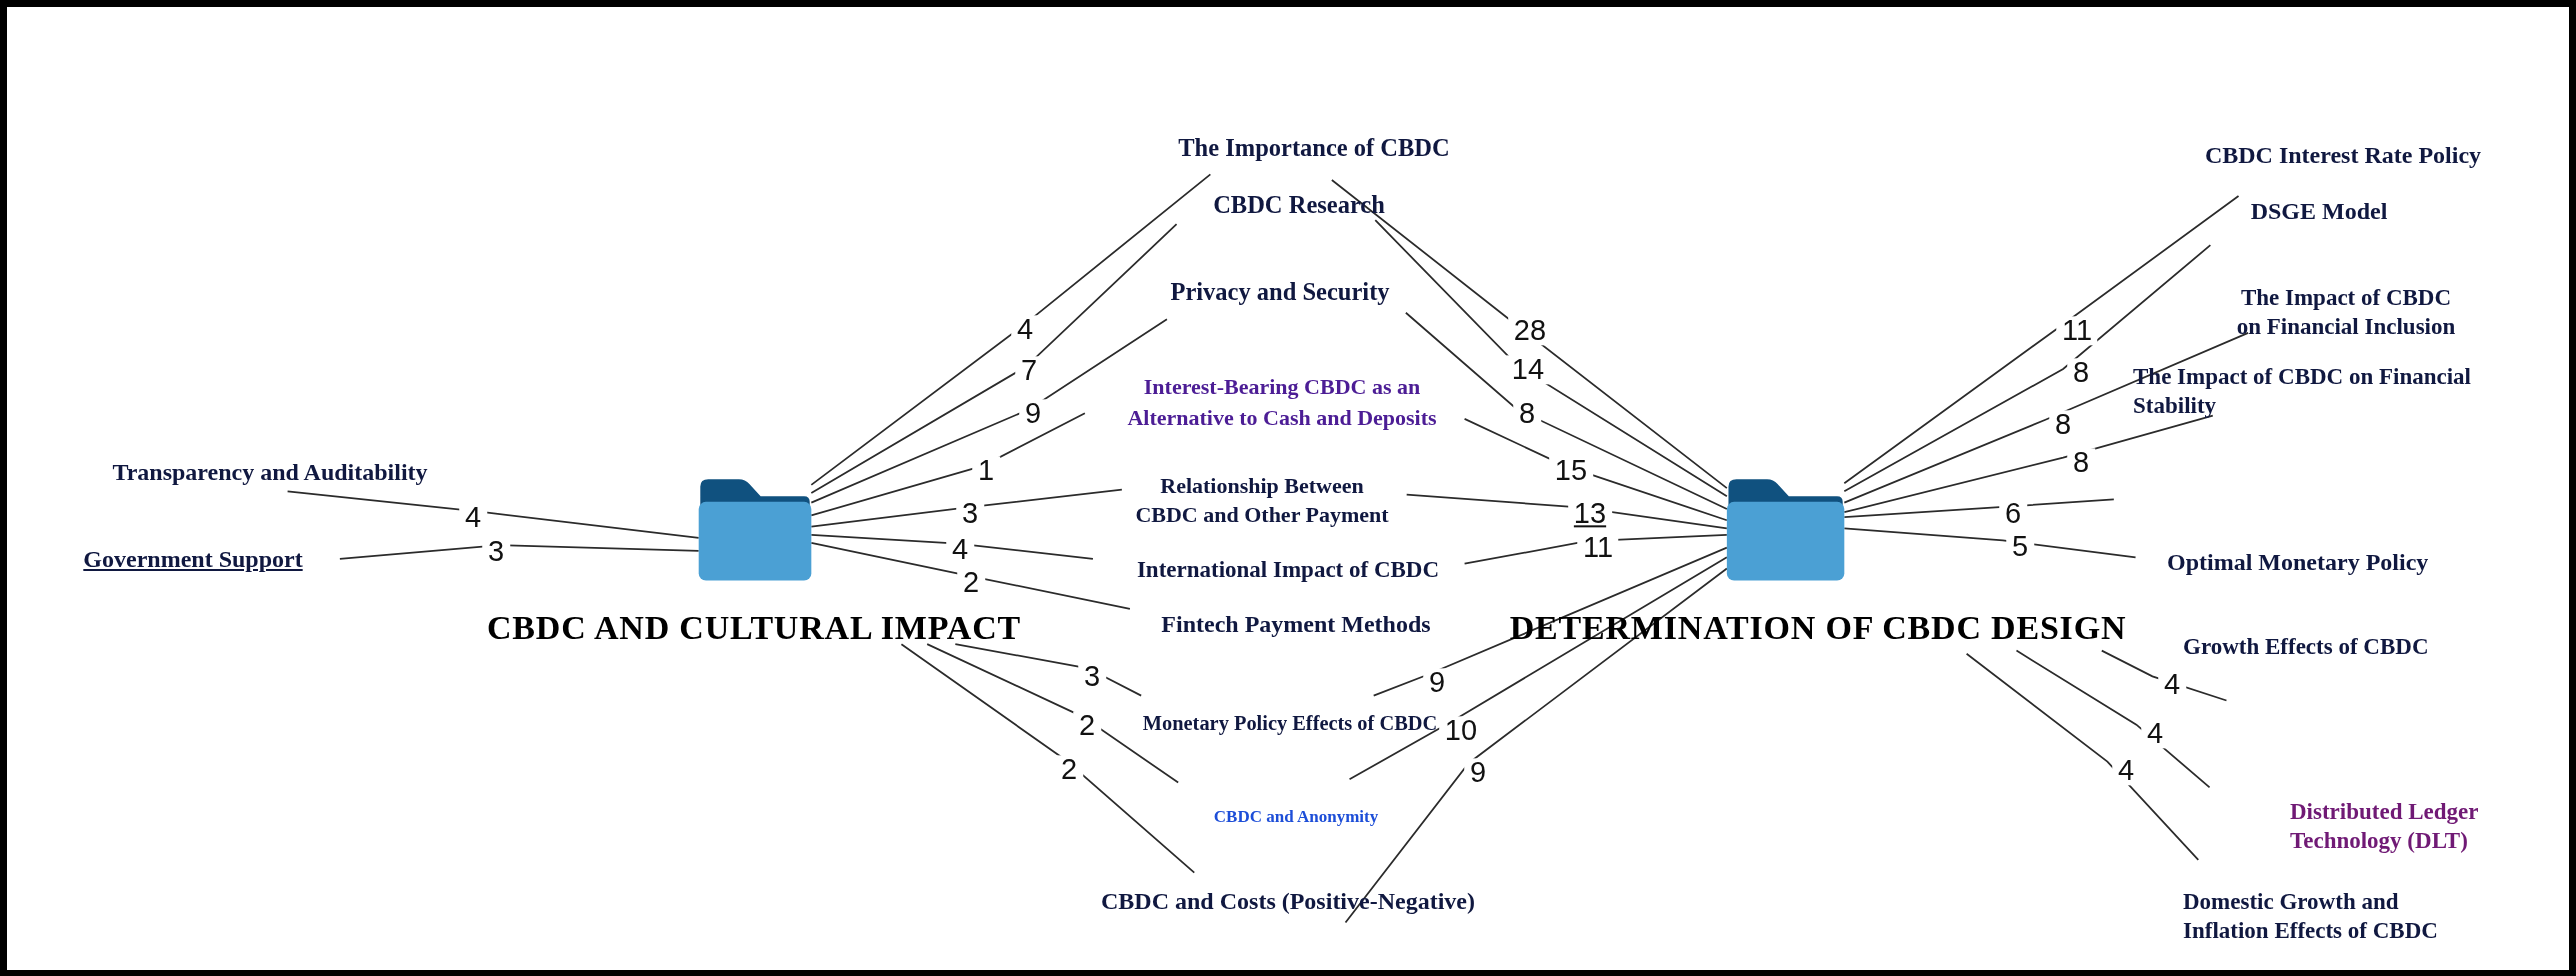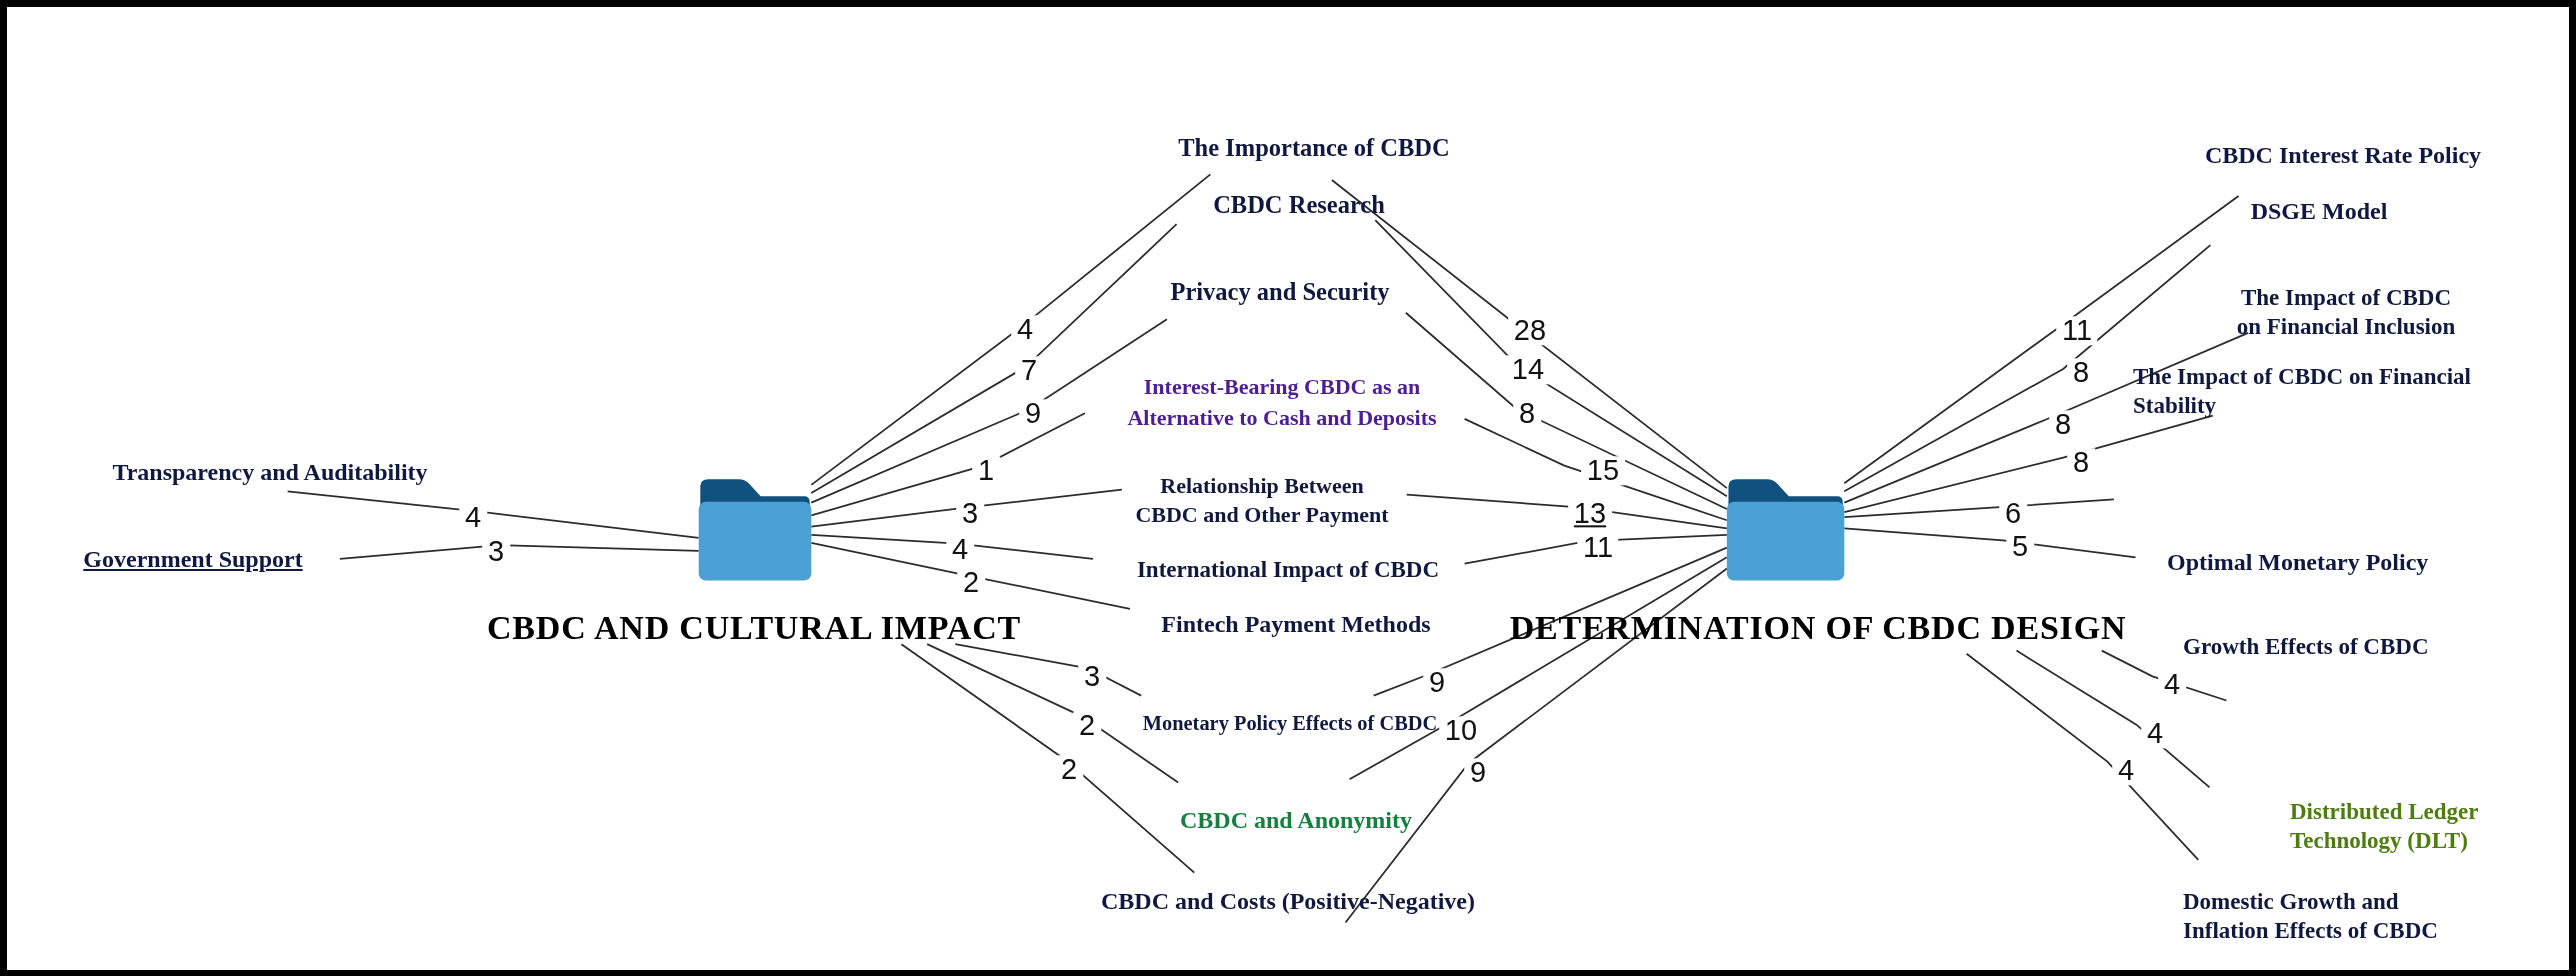--- a/index.html
+++ b/index.html
@@ -110,21 +110,21 @@
     </div>
     <div class="topic" style="top: 550px; font-size: 23px; color: rgb(16, 24, 64); left: 1281px; transform: translateX(-50%); text-align: center;">
       <span class="tline">International Impact of CBDC</span>
     </div>
     <div class="topic" style="top: 604px; font-size: 24px; color: rgb(16, 24, 64); left: 1289px; transform: translateX(-50%); text-align: center;">
       <span class="tline">Fintech Payment Methods</span>
     </div>
     <div class="topic" style="top: 705px; font-size: 20.4px; color: rgb(16, 24, 64); left: 1283px; transform: translateX(-50%); text-align: center;">
       <span class="tline">Monetary Policy Effects of CBDC</span>
     </div>
-    <div class="topic" style="top: 800px; font-size: 24px; color: #15803d; left: 1289px; transform: translateX(-50%); text-align: left;">
+    <div class="topic" style="top: 800px; font-size: 17px; color: #1d4ed8; left: 1289px; transform: translateX(-50%); text-align: left;">
       <span class="tline">CBDC and Anonymity</span>
     </div>
     <div class="topic" style="top: 881px; font-size: 24px; color: rgb(16, 24, 64); left: 1281px; transform: translateX(-50%); text-align: center;">
       <span class="tline">CBDC and Costs (Positive-Negative)</span>
     </div>
     <div class="topic" style="top: 135px; font-size: 24px; color: rgb(16, 24, 64); left: 2336px; transform: translateX(-50%); text-align: center;">
       <span class="tline">CBDC Interest Rate Policy</span>
     </div>
     <div class="topic" style="top: 191px; font-size: 24px; color: rgb(16, 24, 64); left: 2312px; transform: translateX(-50%); text-align: center;">
       <span class="tline">DSGE Model</span>
@@ -136,21 +136,21 @@
     <div class="topic" style="top: 356px; font-size: 23px; color: rgb(16, 24, 64); line-height: 28.6px; left: 2126px; text-align: left;">
       <span class="tline">The Impact of CBDC on Financial</span>
       <span class="tline">Stability</span>
     </div>
     <div class="topic" style="top: 542px; font-size: 24px; color: rgb(16, 24, 64); left: 2160px; text-align: left;">
       <span class="tline">Optimal Monetary Policy</span>
     </div>
     <div class="topic" style="top: 627px; font-size: 23px; color: rgb(16, 24, 64); left: 2176px; text-align: left;">
       <span class="tline">Growth Effects of CBDC</span>
     </div>
-    <div class="topic" style="top: 791px; font-size: 23px; color: #4d7c0f; line-height: 28.6px; left: 2283px; text-align: left;">
+    <div class="topic" style="top: 791px; font-size: 23px; color: #701a75; line-height: 28.6px; left: 2283px; text-align: left;">
       <span class="tline">Distributed Ledger</span>
       <span class="tline">Technology (DLT)</span>
     </div>
     <div class="topic" style="top: 881px; font-size: 23px; color: rgb(16, 24, 64); line-height: 28.6px; left: 2176px; text-align: left;">
       <span class="tline">Domestic Growth and</span>
       <span class="tline">Inflation Effects of CBDC</span>
     </div>
     <div class="edge-num" style="left: 466px; top: 512px; font-size: 29px; color: rgb(17, 17, 17);">4</div>
     <div class="edge-num" style="left: 489px; top: 546px; font-size: 29px; color: rgb(17, 17, 17);">3</div>
     <div class="edge-num" style="left: 1018px; top: 324px; font-size: 29px; color: rgb(17, 17, 17);">4</div>
@@ -159,21 +159,21 @@
     <div class="edge-num" style="left: 979px; top: 465px; font-size: 29px; color: rgb(17, 17, 17);">1</div>
     <div class="edge-num" style="left: 963px; top: 508px; font-size: 29px; color: rgb(17, 17, 17);">3</div>
     <div class="edge-num" style="left: 953px; top: 544px; font-size: 29px; color: rgb(17, 17, 17);">4</div>
     <div class="edge-num" style="left: 964px; top: 577px; font-size: 29px; color: rgb(17, 17, 17);">2</div>
     <div class="edge-num" style="left: 1085px; top: 671px; font-size: 29px; color: rgb(17, 17, 17);">3</div>
     <div class="edge-num" style="left: 1080px; top: 720px; font-size: 29px; color: rgb(17, 17, 17);">2</div>
     <div class="edge-num" style="left: 1062px; top: 764px; font-size: 29px; color: rgb(17, 17, 17);">2</div>
     <div class="edge-num" style="left: 1523px; top: 325px; font-size: 29px; color: rgb(17, 17, 17);">28</div>
     <div class="edge-num" style="left: 1521px; top: 364px; font-size: 29px; color: rgb(17, 17, 17);">14</div>
     <div class="edge-num" style="left: 1520px; top: 408px; font-size: 29px; color: rgb(17, 17, 17);">8</div>
-    <div class="edge-num" style="left: 1596px; top: 465px; font-size: 29px; color: rgb(17, 17, 17);">15</div>
+    <div class="edge-num" style="left: 1564px; top: 465px; font-size: 29px; color: rgb(17, 17, 17);">15</div>
     <div class="edge-num" style="left: 1583px; top: 508px; font-size: 29px; color: rgb(17, 17, 17); text-decoration: underline;">13</div>
     <div class="edge-num" style="left: 1591px; top: 542px; font-size: 29px; color: rgb(17, 17, 17);">11</div>
     <div class="edge-num" style="left: 1430px; top: 677px; font-size: 29px; color: rgb(17, 17, 17);">9</div>
     <div class="edge-num" style="left: 1454px; top: 725px; font-size: 29px; color: rgb(17, 17, 17);">10</div>
     <div class="edge-num" style="left: 1471px; top: 767px; font-size: 29px; color: rgb(17, 17, 17);">9</div>
     <div class="edge-num" style="left: 2070px; top: 325px; font-size: 29px; color: rgb(17, 17, 17);">11</div>
     <div class="edge-num" style="left: 2074px; top: 367px; font-size: 29px; color: rgb(17, 17, 17);">8</div>
     <div class="edge-num" style="left: 2056px; top: 419px; font-size: 29px; color: rgb(17, 17, 17);">8</div>
     <div class="edge-num" style="left: 2074px; top: 457px; font-size: 29px; color: rgb(17, 17, 17);">8</div>
     <div class="edge-num" style="left: 2006px; top: 508px; font-size: 29px; color: rgb(17, 17, 17);">6</div>

